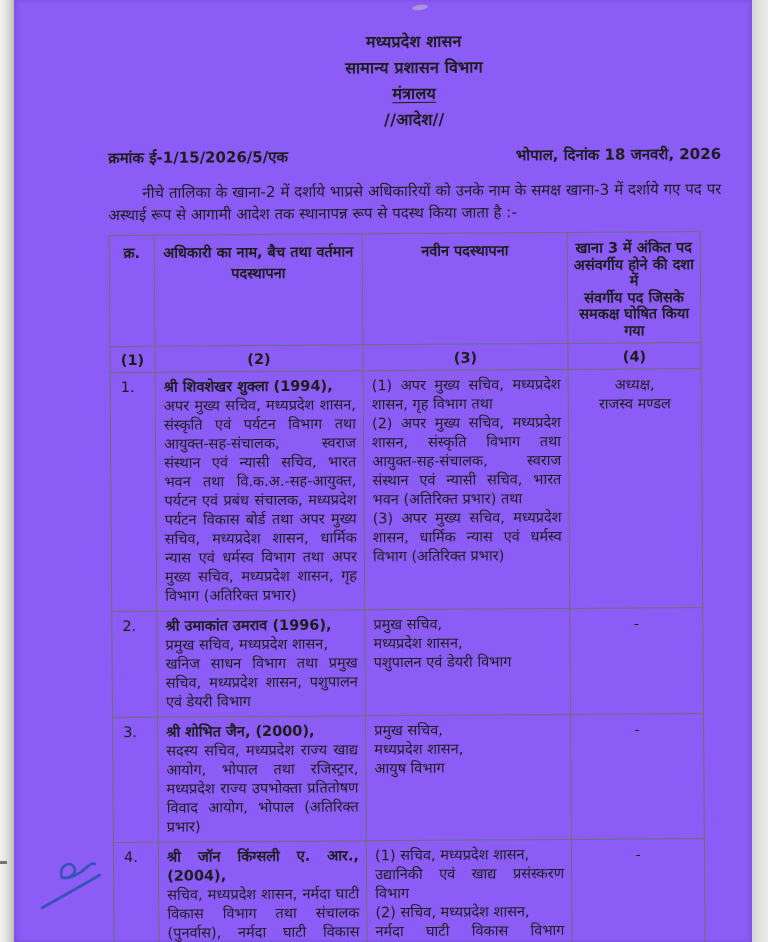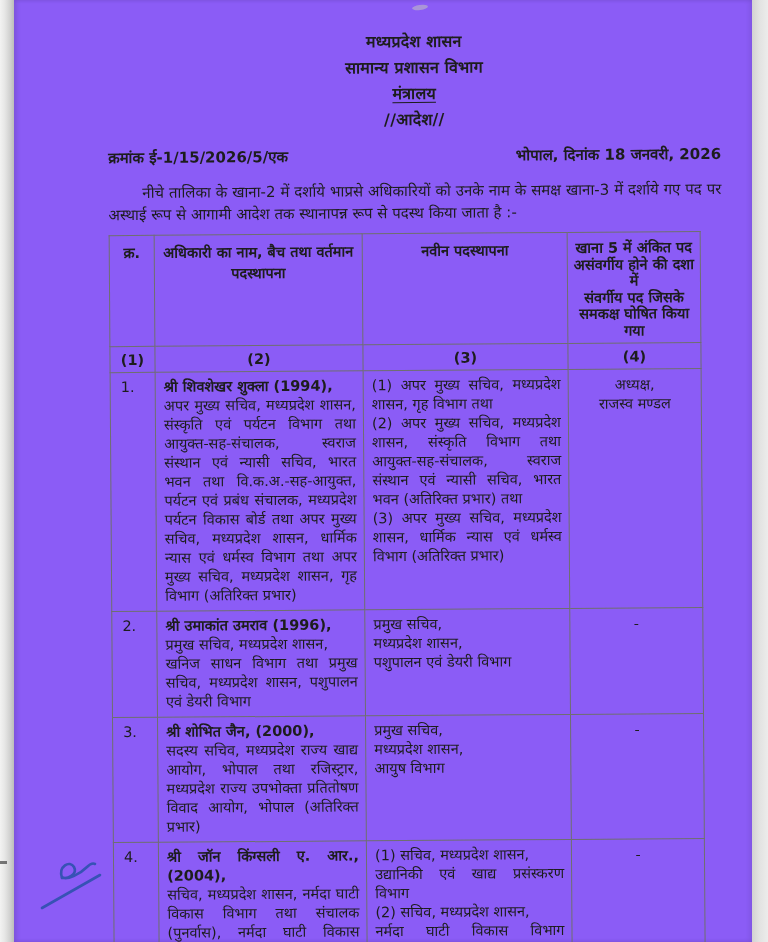--- a/index.html
+++ b/index.html
@@ -136,21 +136,21 @@
           <col class="c2">
           <col class="c3">
           <col class="c4">
         </colgroup>
 
       <tbody>
           <tr class="head-row">
         <th class="th-main">क्र.</th>
         <th class="th-main">अधिकारी का नाम, बैच तथा वर्तमान पदस्थापना</th>
         <th class="th-main">नवीन पदस्थापना</th>
-        <th class="th-small">खाना 5 में अंकित पद
+        <th class="th-small">खाना 3 में अंकित पद
 असंवर्गीय होने की दशा में
 संवर्गीय पद जिसके
 समकक्ष घोषित किया गया</th>
       </tr>
 
       <tr class="num-row">
         <td>(1)</td>
         <td>(2)</td>
         <td>(3)</td>
         <td>(4)</td>

